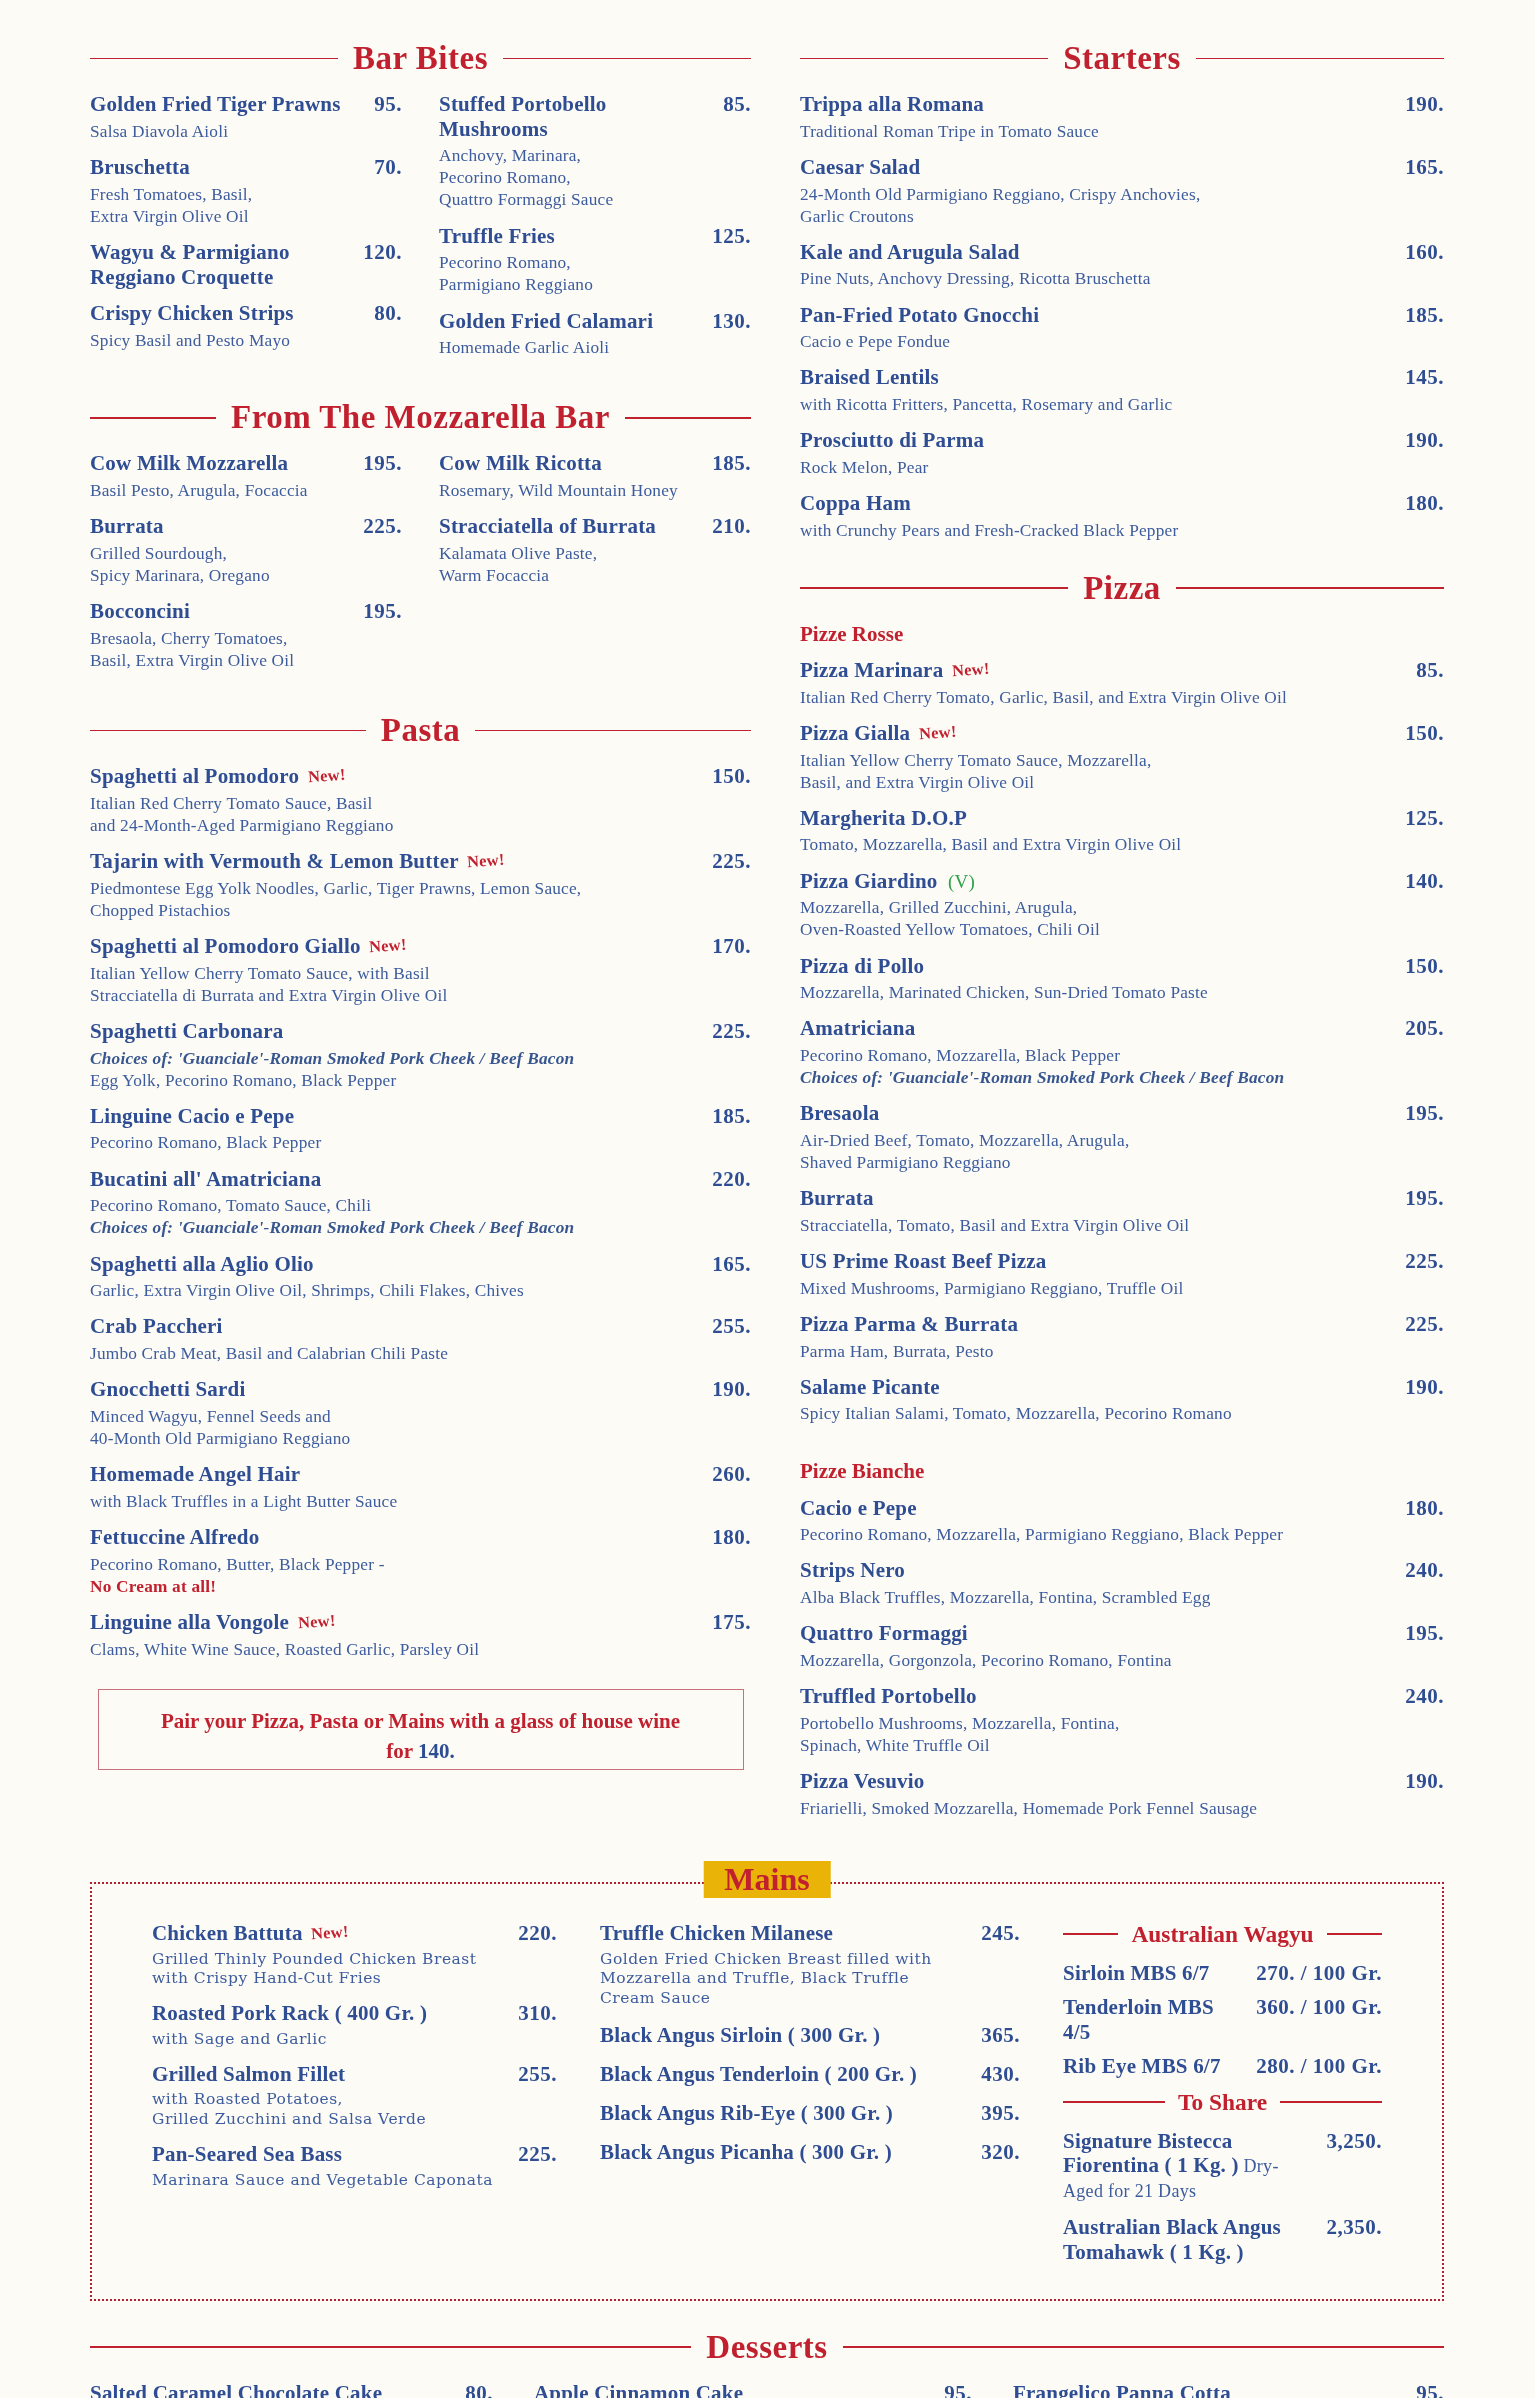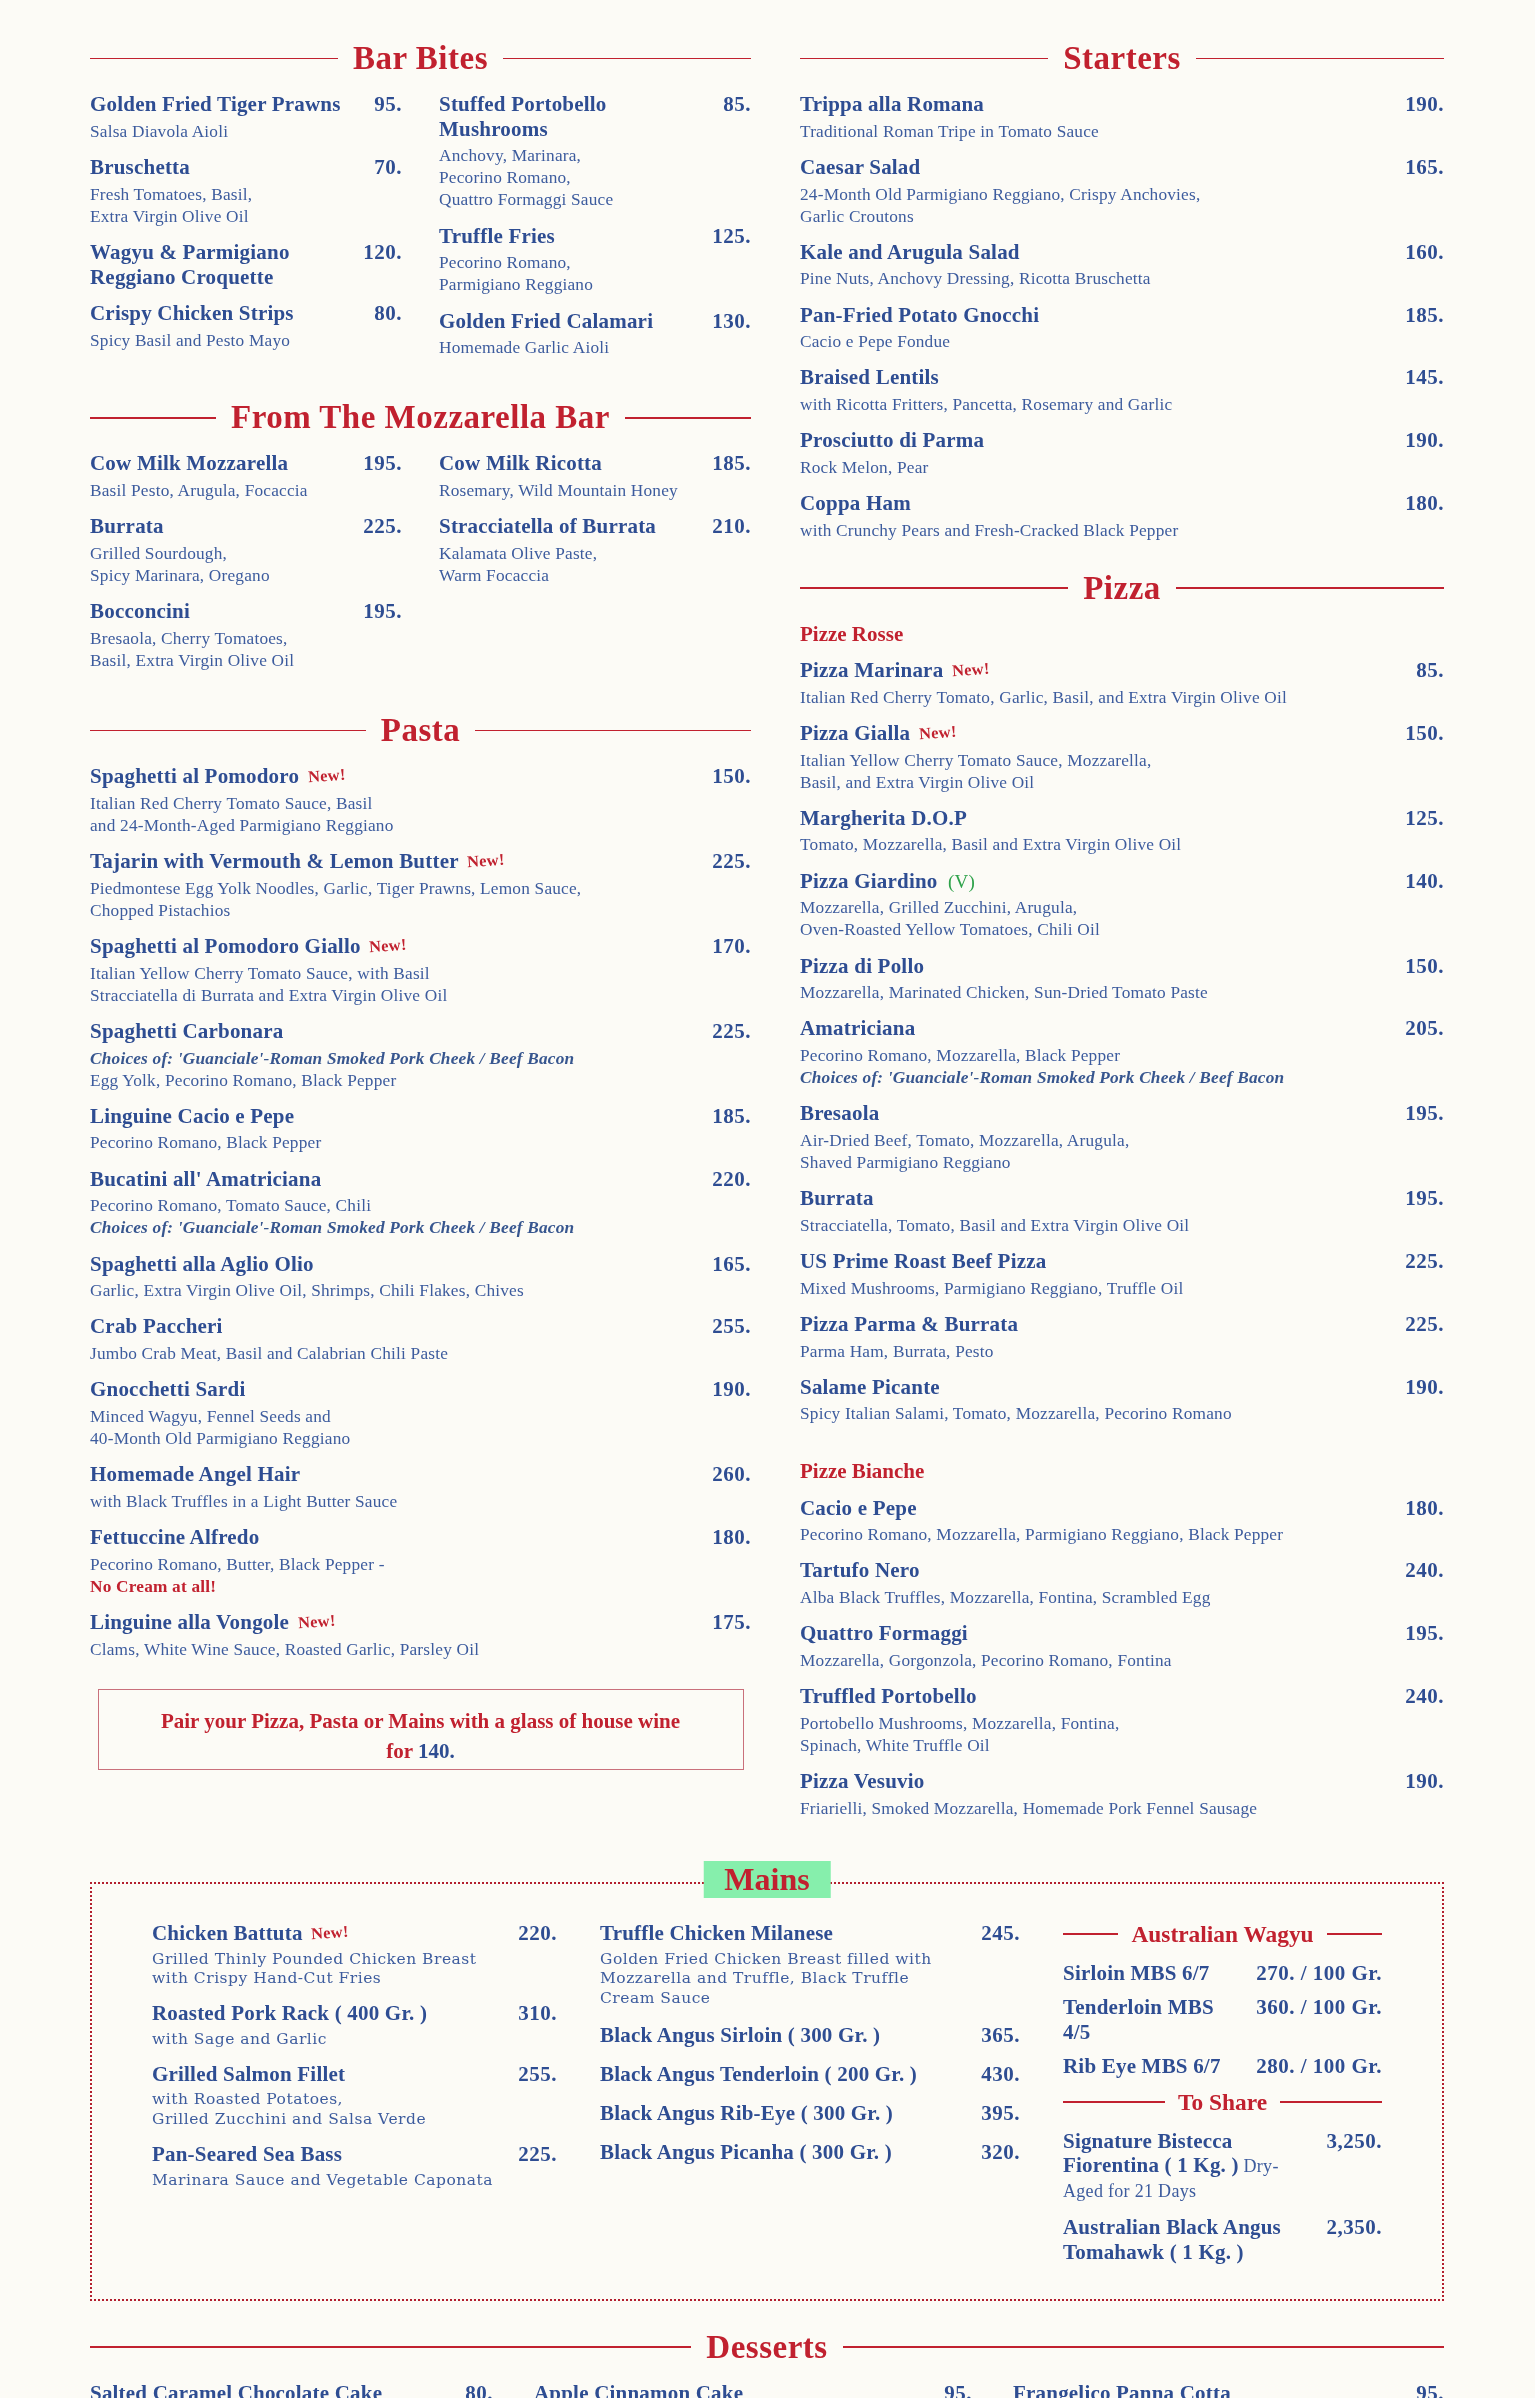--- a/index.html
+++ b/index.html
@@ -59,21 +59,21 @@
   }
   .wine-note .blue { color:#2e4d92; }
 
   
   .mains-box {
     position:relative; border:2.8px dotted #b31f2e; margin-top:34px;
     padding:37px 60px 22.5px 60px;
   }
   .mains-title {
     position:absolute; top:-22.5px; left:50%; transform:translateX(-50%);
-    background:#86efac; color:#c1212f; font-size:32px; font-weight:bold;
+    background:#eab308; color:#c1212f; font-size:32px; font-weight:bold;
     padding:0 20.6px; white-space:nowrap;font-family:Liberation Serif, serif;
   }
   .mains-grid { display:flex; gap:43px; }
   .mains-c1 { flex:0 0 405px; }
   .mains-c2 { flex:0 0 420px; }
   .mains-c3 { flex:1; }
   .mains-grid .dline { font-size:17px; letter-spacing:0.5px; font-family:"DejaVu Serif", serif; font-size:15.5px; }
   .minihead { display:flex; align-items:center; margin:0 0 13px 0; }
   .minihead .hline { flex:1; height:1.9px; background:#c1212f; }
   .minihead span.t {
@@ -563,21 +563,21 @@
             <div class="irow">
               <span class="iname">Cacio e Pepe</span>
               <span class="iprice">180.</span>
             </div>
             <div class="idesc">
               <div class="dline"><span>Pecorino Romano, Mozzarella, Parmigiano Reggiano, Black Pepper</span></div>
             </div>
           </div>
           <div class="item">
             <div class="irow">
-              <span class="iname">Tartufo Nero</span>
+              <span class="iname">Strips Nero</span>
               <span class="iprice">240.</span>
             </div>
             <div class="idesc">
               <div class="dline"><span>Alba Black Truffles, Mozzarella, Fontina, Scrambled Egg</span></div>
             </div>
           </div>
           <div class="item">
             <div class="irow">
               <span class="iname">Quattro Formaggi</span>
               <span class="iprice">195.</span>

